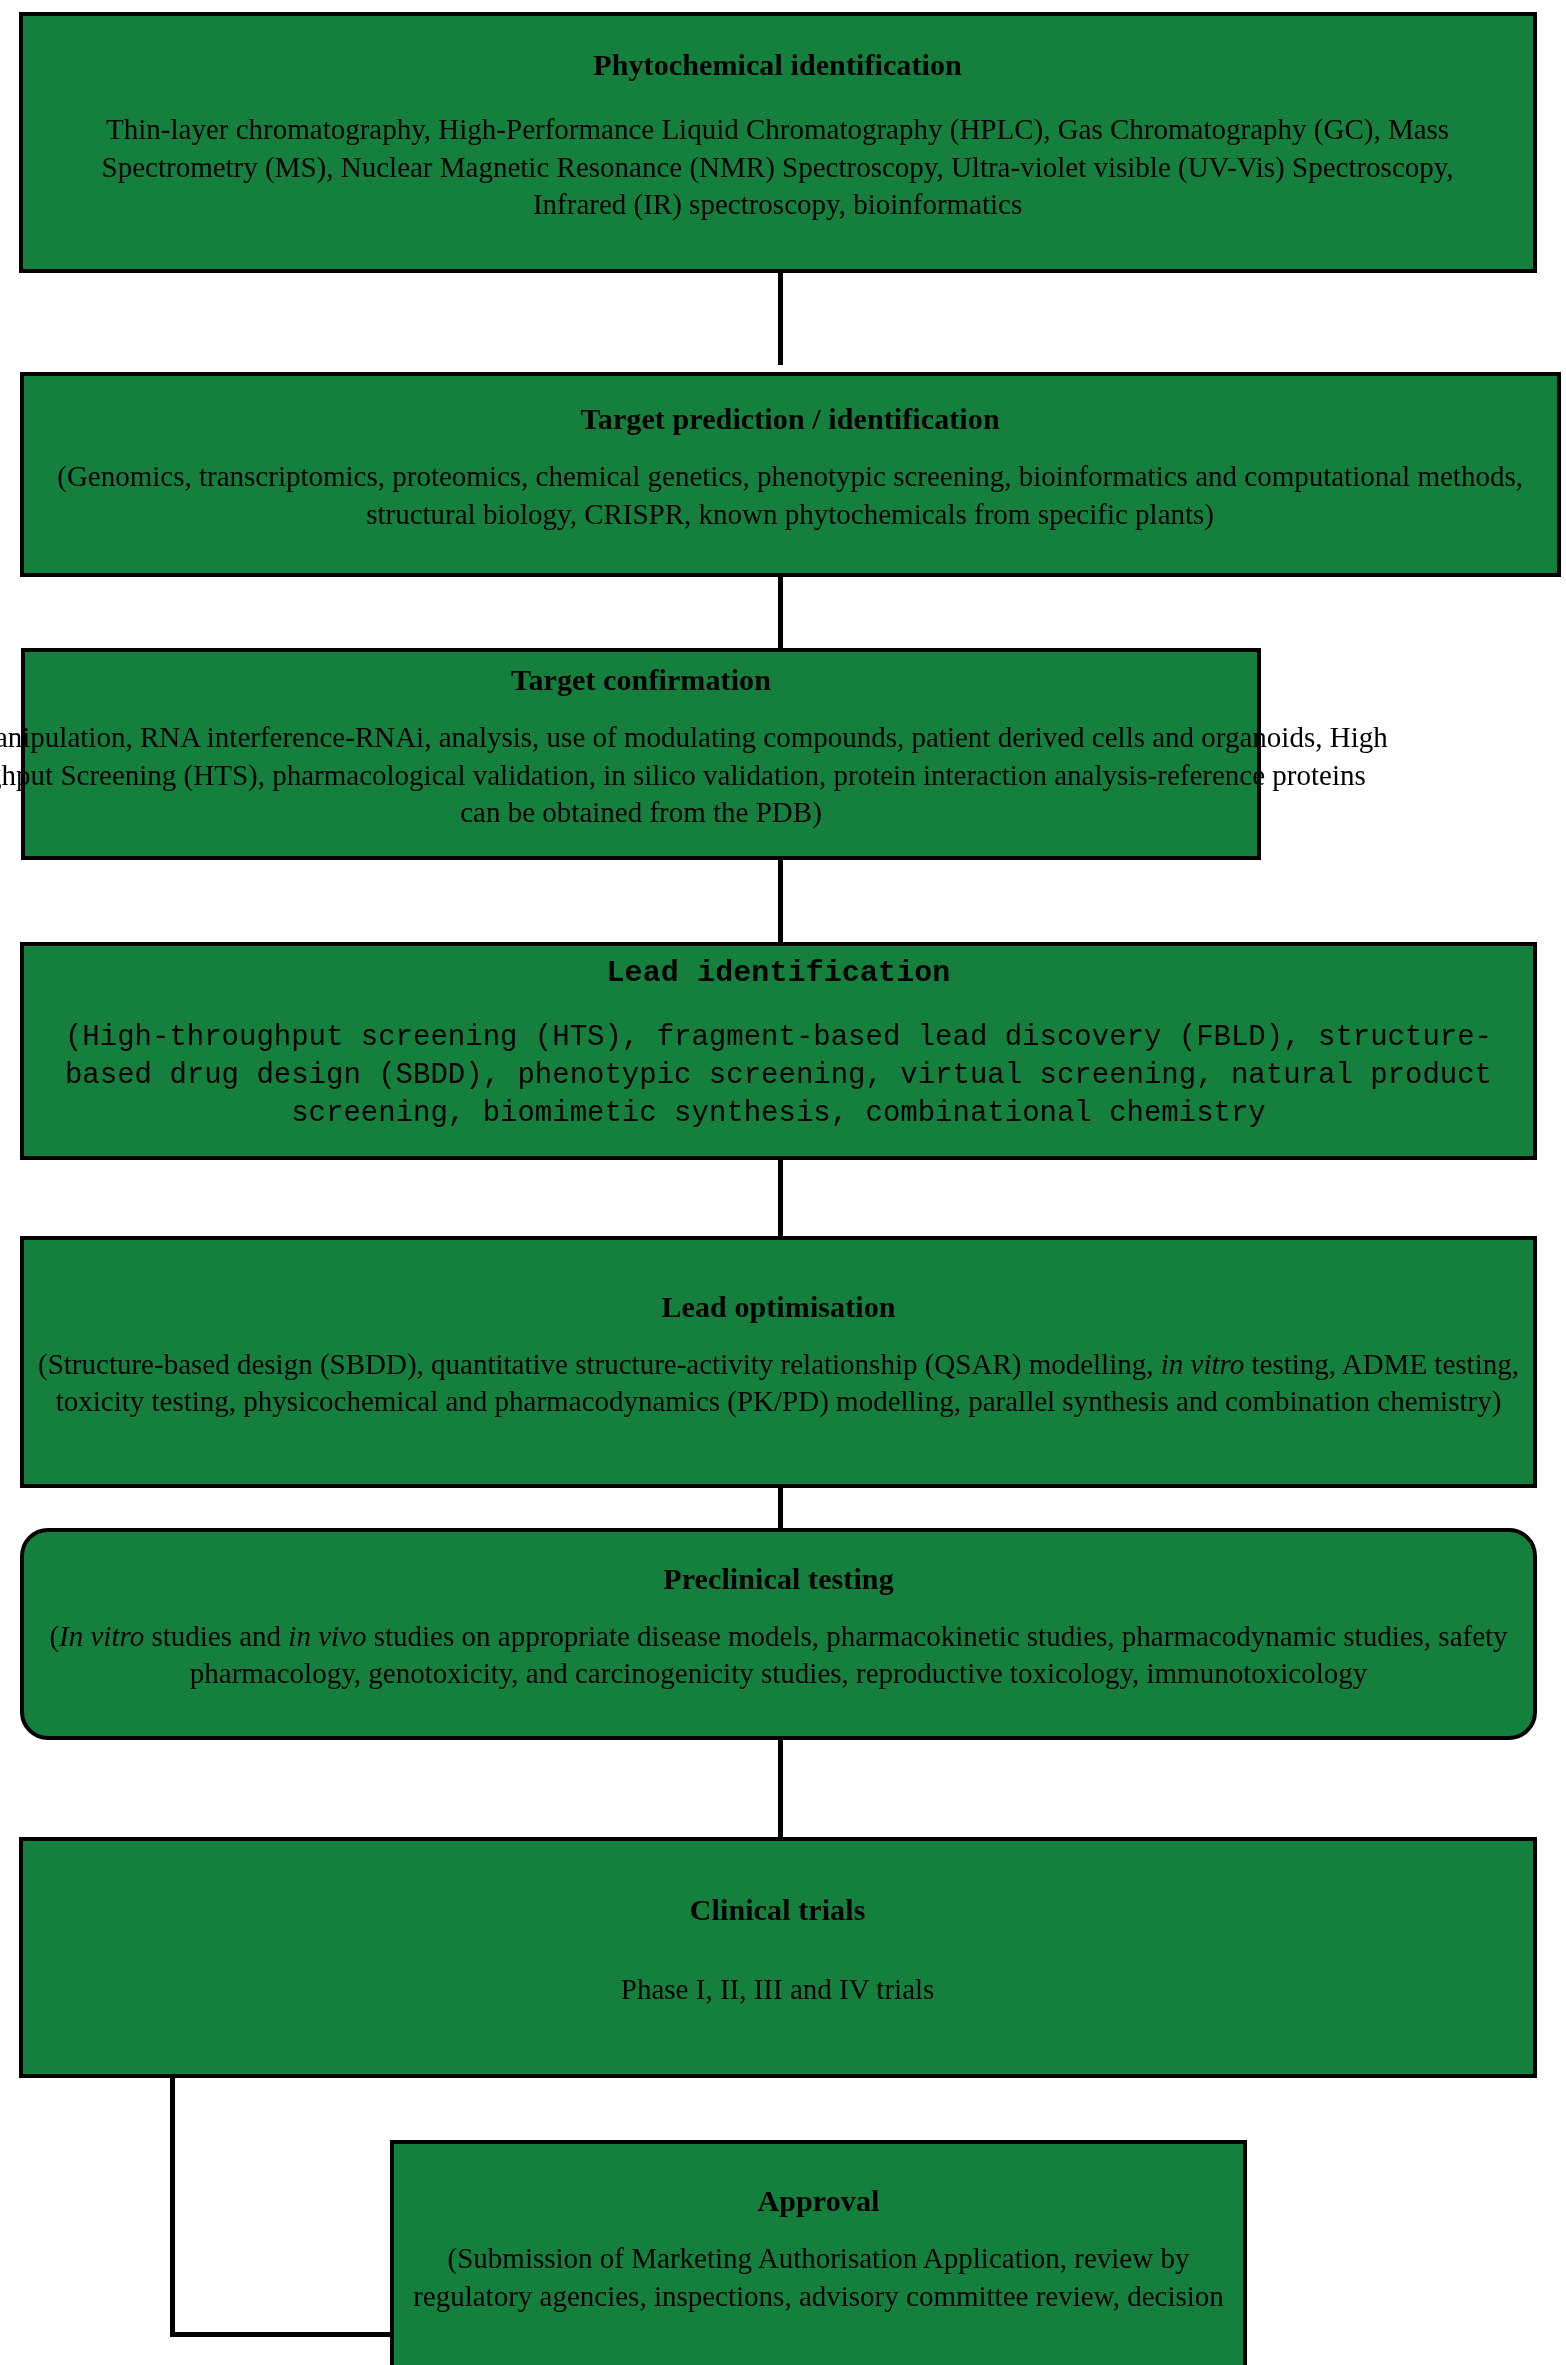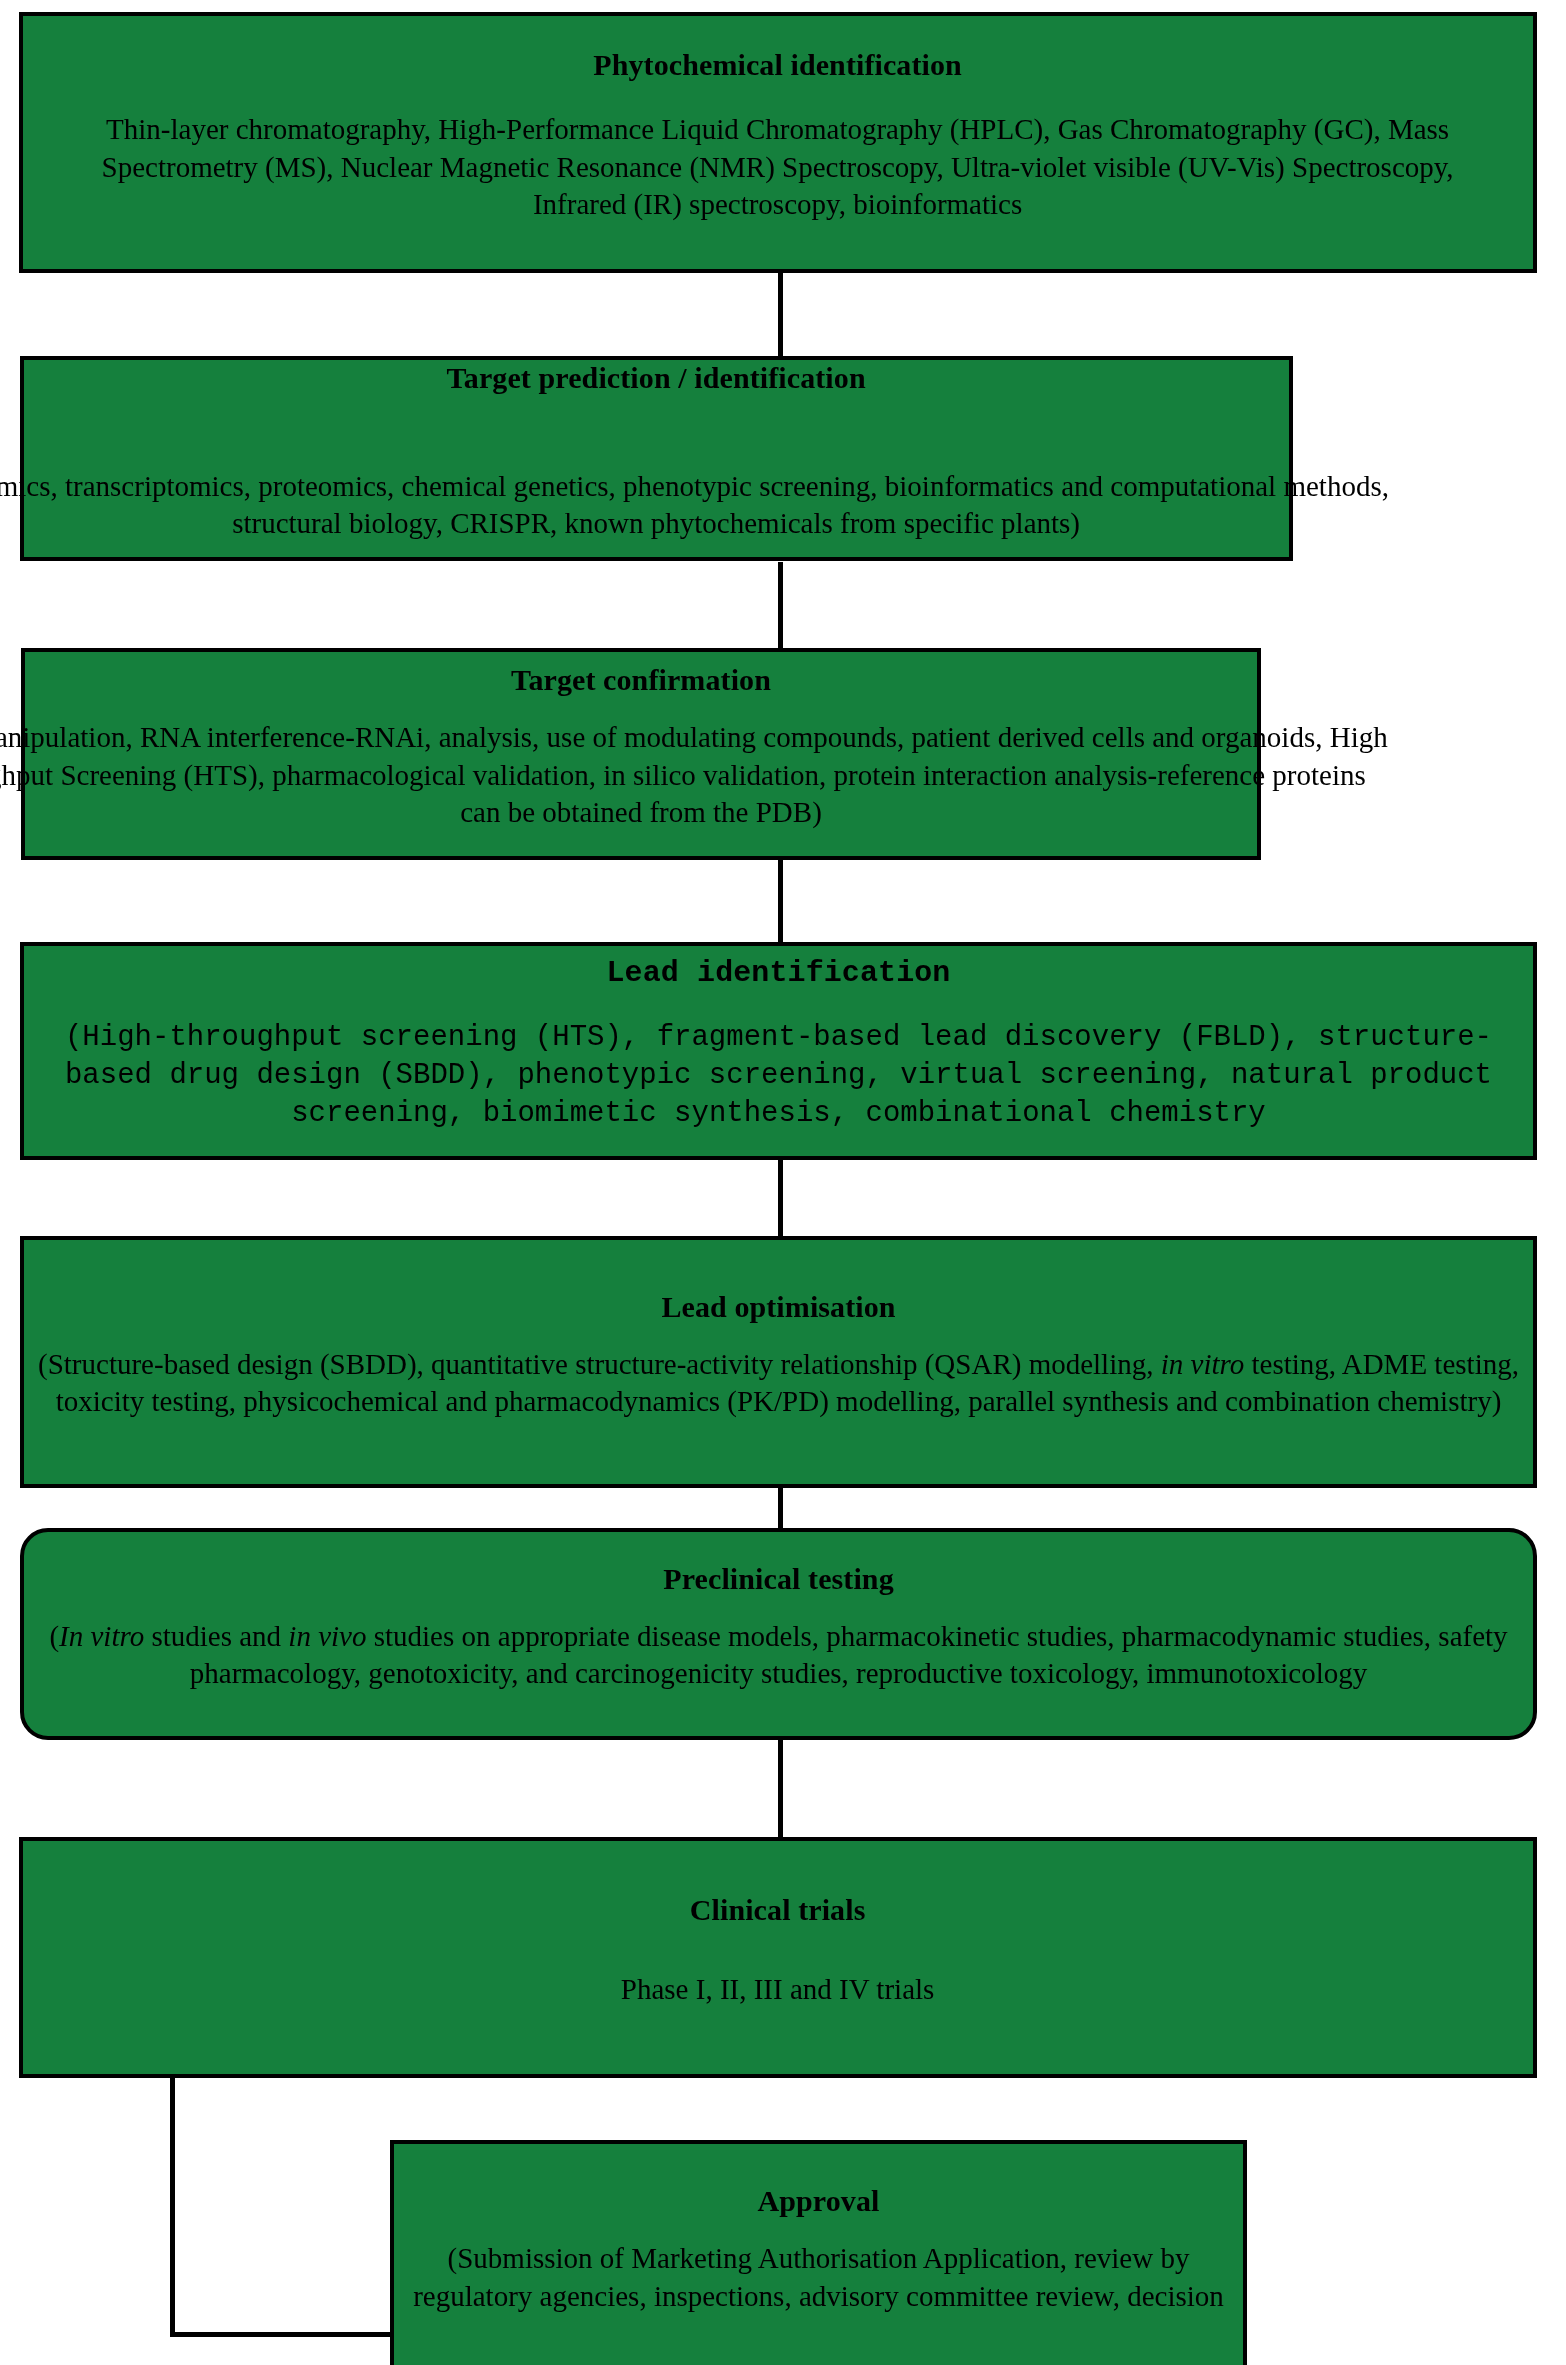--- a/index.html
+++ b/index.html
@@ -65,21 +65,21 @@
 <div id="canvas">
 
   <div class="node" style="left:18.6px; top:12.2px; width:1518px; height:261px;">
     <div class="node-title">Phytochemical identification</div>
     <div class="gap-md"></div>
     <div class="node-body" style="width:1432px;">Thin-layer chromatography, High-Performance Liquid Chromatography (HPLC), Gas Chromatography (GC), Mass Spectrometry (MS), Nuclear Magnetic Resonance (NMR) Spectroscopy, Ultra-violet visible (UV-Vis) Spectroscopy, Infrared (IR) spectroscopy, bioinformatics</div>
   </div>
 
   <div class="connector v-line" style="left:778px; top:270px; height:95px;"></div>
 
-  <div class="node" style="left:19.6px; top:356px; width:1273px; height:205px;justify-content:space-between;">
+  <div class="node" style="left:19.6px; top:372px; width:1541px; height:205px;">
     <div class="node-title">Target  prediction / identification</div>
     <div class="gap-sm"></div>
     <div class="node-body" style="width:1515px;">(Genomics, transcriptomics, proteomics, chemical genetics, phenotypic screening, bioinformatics and computational methods, structural biology, CRISPR, known phytochemicals from specific plants)</div>
   </div>
 
   <div class="connector v-line" style="left:778px; top:562px; height:88px;"></div>
 
   <div class="node" style="left:21px; top:648px; width:1240px; height:212px;">
     <div class="node-title">Target confirmation</div>
     <div class="gap-sm"></div>

